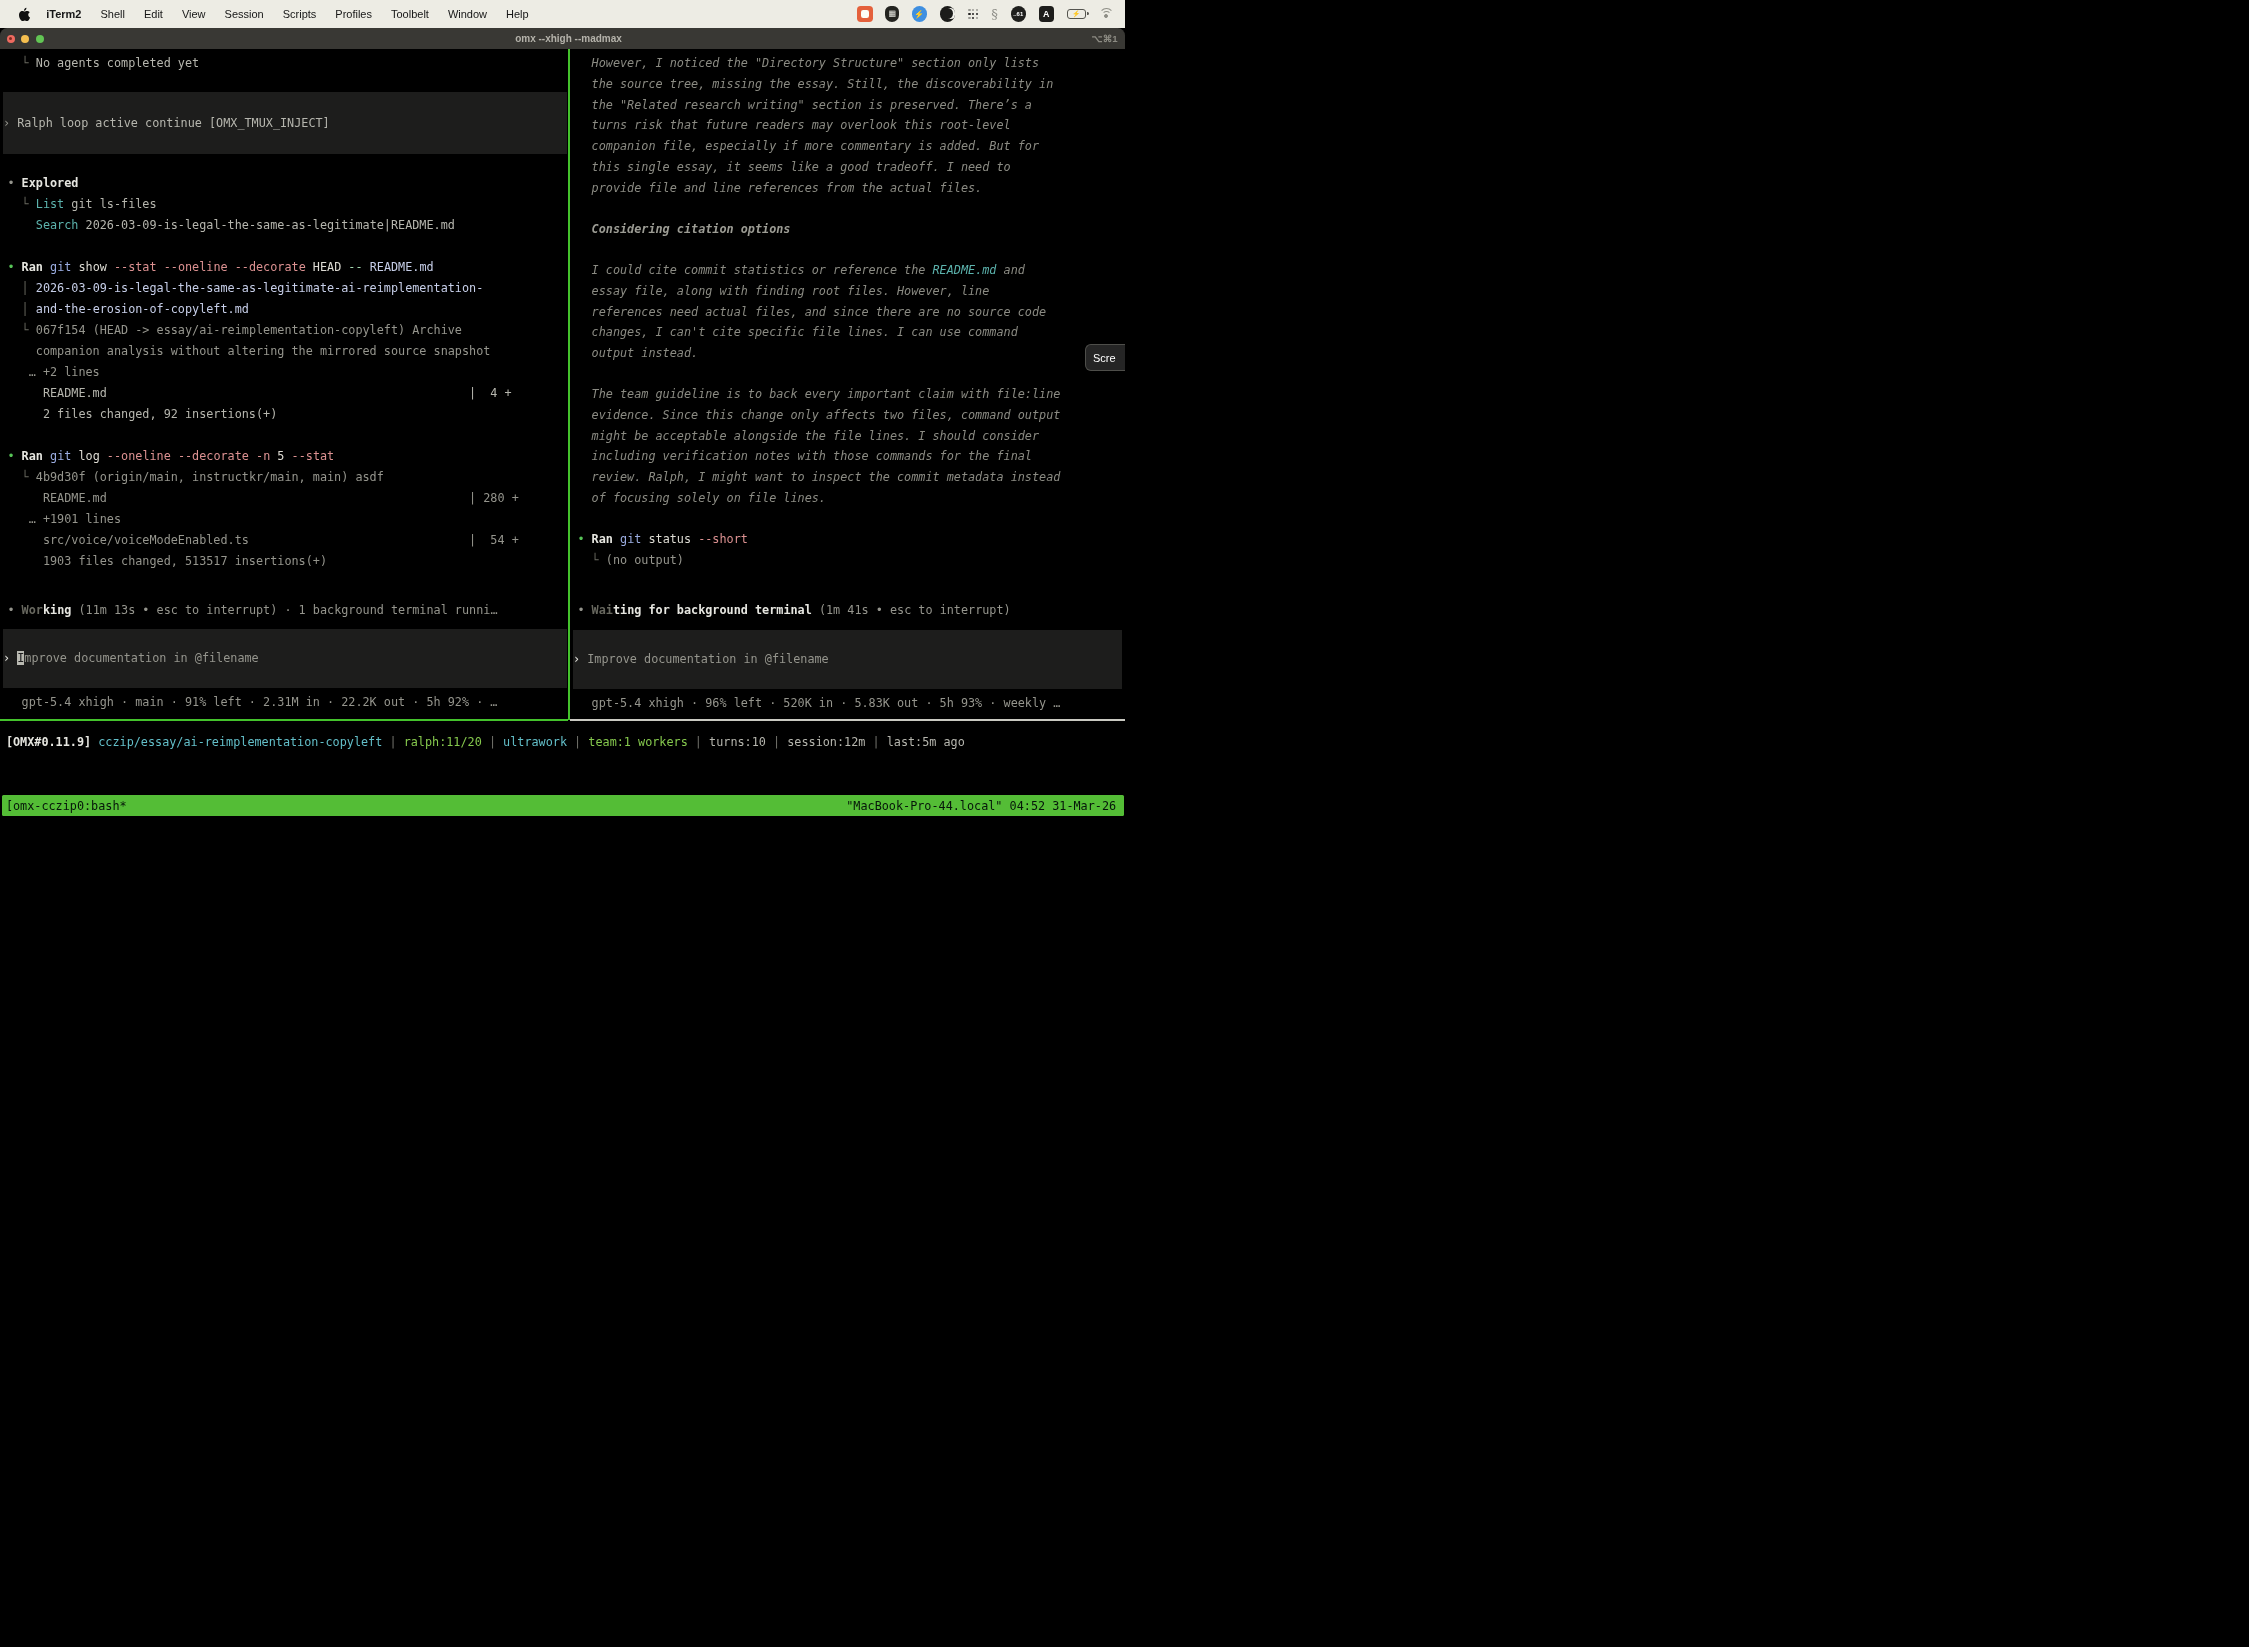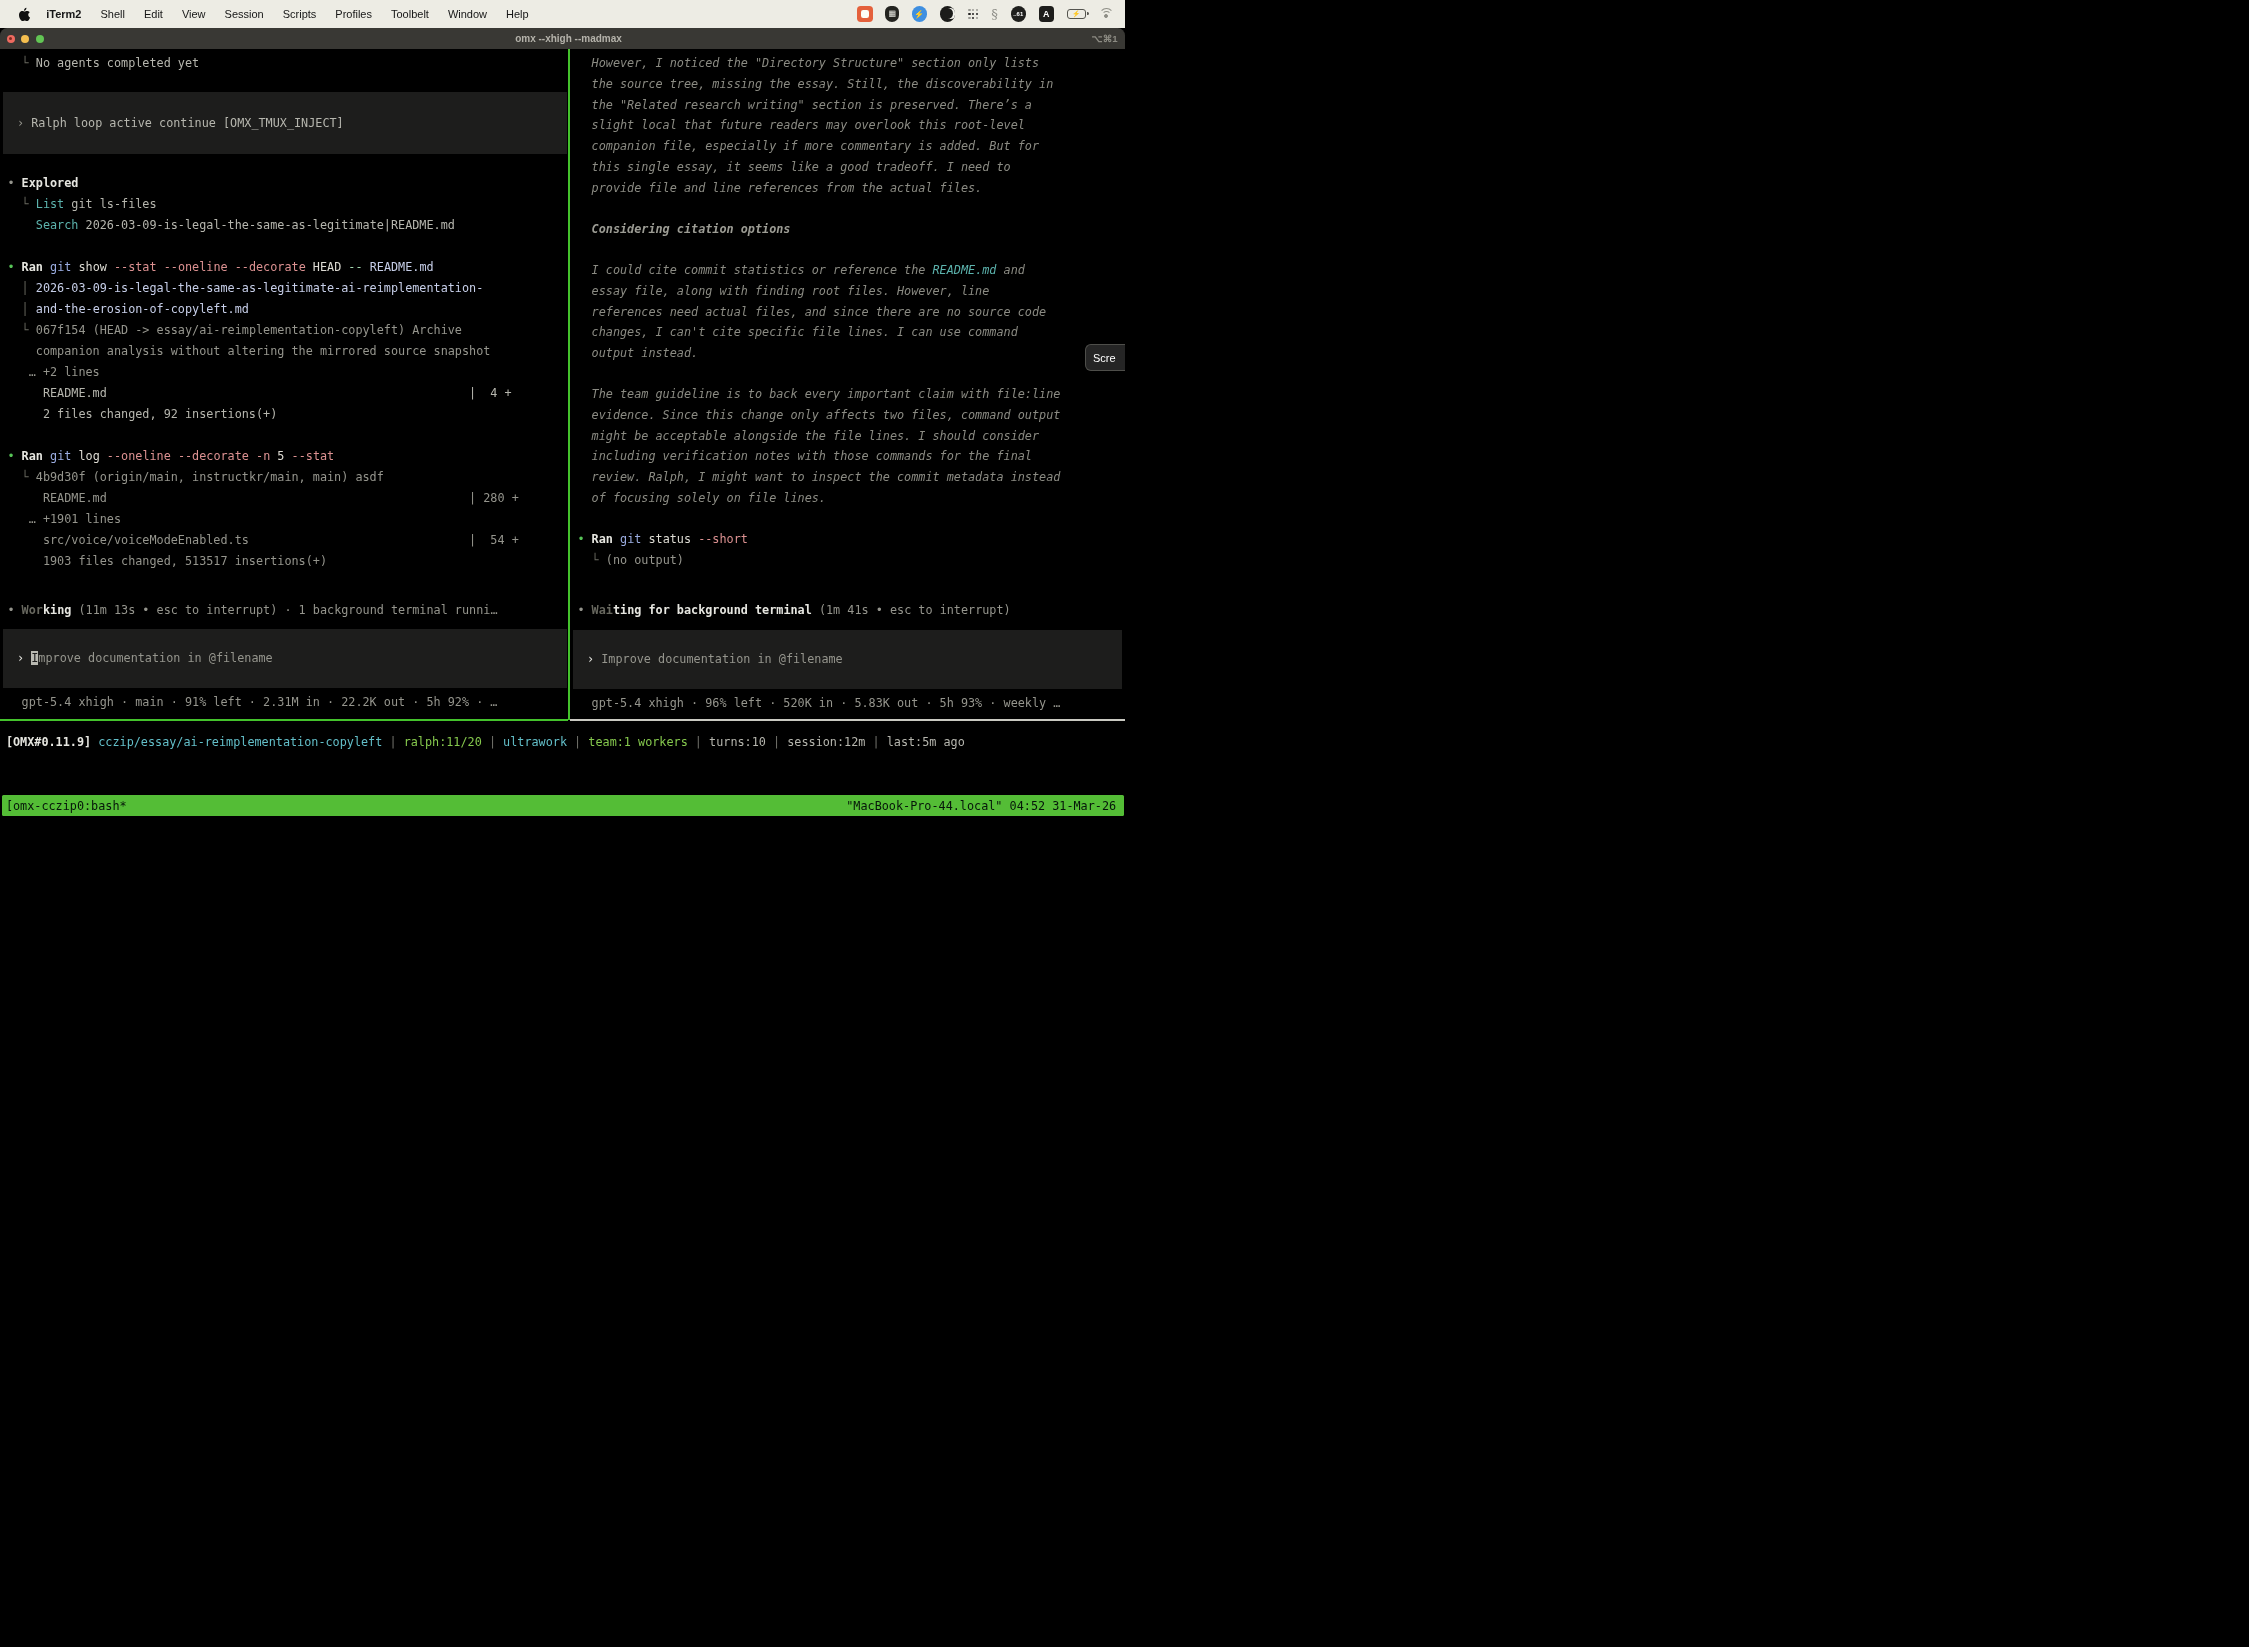--- a/index.html
+++ b/index.html
@@ -48,21 +48,21 @@
   .term{position:absolute;top:49px;left:0;right:0;bottom:0;background:#000;font-family:"DejaVu Sans Mono",monospace;font-size:11.8px;}
   .pane{position:absolute;top:0;overflow:hidden;padding:4.4px 0 0 7.4px;box-sizing:border-box;}
   .lp{left:0;width:568px;bottom:93px;}
   .rp{left:570px;right:0;bottom:103px;}
   .ln{white-space:pre;height:21px;line-height:21px;}
   .rp .ln{height:20.7px;line-height:20.7px;}
   .iobox{background:#1d1d1c;margin-left:-4.4px;display:flex;align-items:center;}
   .lp .iobox{width:564px;height:62px;}
   .lp .iobox.inbox{height:59px;}
   .rp .iobox{width:549px;height:59px;}
-  .iobox .ln{height:auto;line-height:21px;padding-left:14px;}
+  .iobox .ln{height:auto;line-height:21px;padding-left:0;}
 
   .vdiv{position:absolute;left:568px;top:0;width:1.5px;height:671px;background:#44c22c;}
   .hdiv-l{position:absolute;top:670px;left:0;width:568px;height:2.2px;background:#44c22c;}
   .hdiv-r{position:absolute;top:670px;left:570px;right:0;height:1.5px;background:#c9c9c1;}
 
   .omx{position:absolute;top:683px;left:0;right:0;padding-left:5.9px;white-space:pre;line-height:21px;}
 
   .tmuxbar{position:absolute;top:746px;left:1.5px;right:1.5px;height:21px;background:#54bd36;color:#06160a;display:flex;justify-content:space-between;align-items:center;padding:0 7.4px 0 4.4px;border-radius:1.5px;font-size:11.8px;}
   .tmuxbar span{white-space:pre;}
 
@@ -173,21 +173,21 @@
       <div class="ln" style="margin-top: 7.4px;"><span class="c-g">• </span><span class="c-dim b">Wor</span><span class="c-w b">king</span><span class="c-g"> (11m 13s • esc to interrupt) · 1 background terminal runni…</span></div>
       <div class="iobox inbox" style="margin-top: 7.4px;">
         <div class="ln"><span class="c-w">› </span><span class="cur">I</span><span class="c-g">mprove documentation in @filename</span></div>
       </div>
       <div class="ln" style="margin-top: 3.7px;"><span class="c-g">  gpt-5.4 xhigh · main · 91% left · 2.31M in · 22.2K out · 5h 92% · …</span></div>
     </div>
   <div class="pane rp" id="right-pane">
       <div class="ln"><span class="c-it i">  However, I noticed the "Directory Structure" section only lists</span></div>
       <div class="ln"><span class="c-it i">  the source tree, missing the essay. Still, the discoverability in</span></div>
       <div class="ln"><span class="c-it i">  the "Related research writing" section is preserved. There’s a</span></div>
-      <div class="ln"><span class="c-it i">  slight local that future readers may overlook this root-level</span></div>
+      <div class="ln"><span class="c-it i">  turns risk that future readers may overlook this root-level</span></div>
       <div class="ln"><span class="c-it i">  companion file, especially if more commentary is added. But for</span></div>
       <div class="ln"><span class="c-it i">  this single essay, it seems like a good tradeoff. I need to</span></div>
       <div class="ln"><span class="c-it i">  provide file and line references from the actual files.</span></div>
       <div class="ln"></div>
       <div class="ln"><span class="c-itb b i">  Considering citation options</span></div>
       <div class="ln"></div>
       <div class="ln"><span class="c-it i">  I could cite commit statistics or reference the </span><span class="c-teal i">README.md</span><span class="c-it i"> and</span></div>
       <div class="ln"><span class="c-it i">  essay file, along with finding root files. However, line</span></div>
       <div class="ln"><span class="c-it i">  references need actual files, and since there are no source code</span></div>
       <div class="ln"><span class="c-it i">  changes, I can't cite specific file lines. I can use command</span></div>

